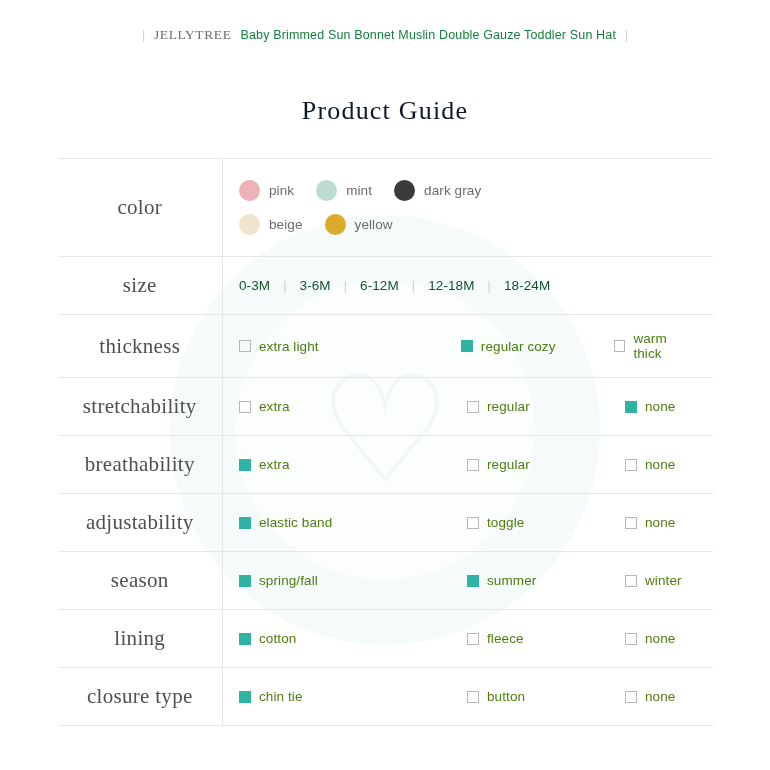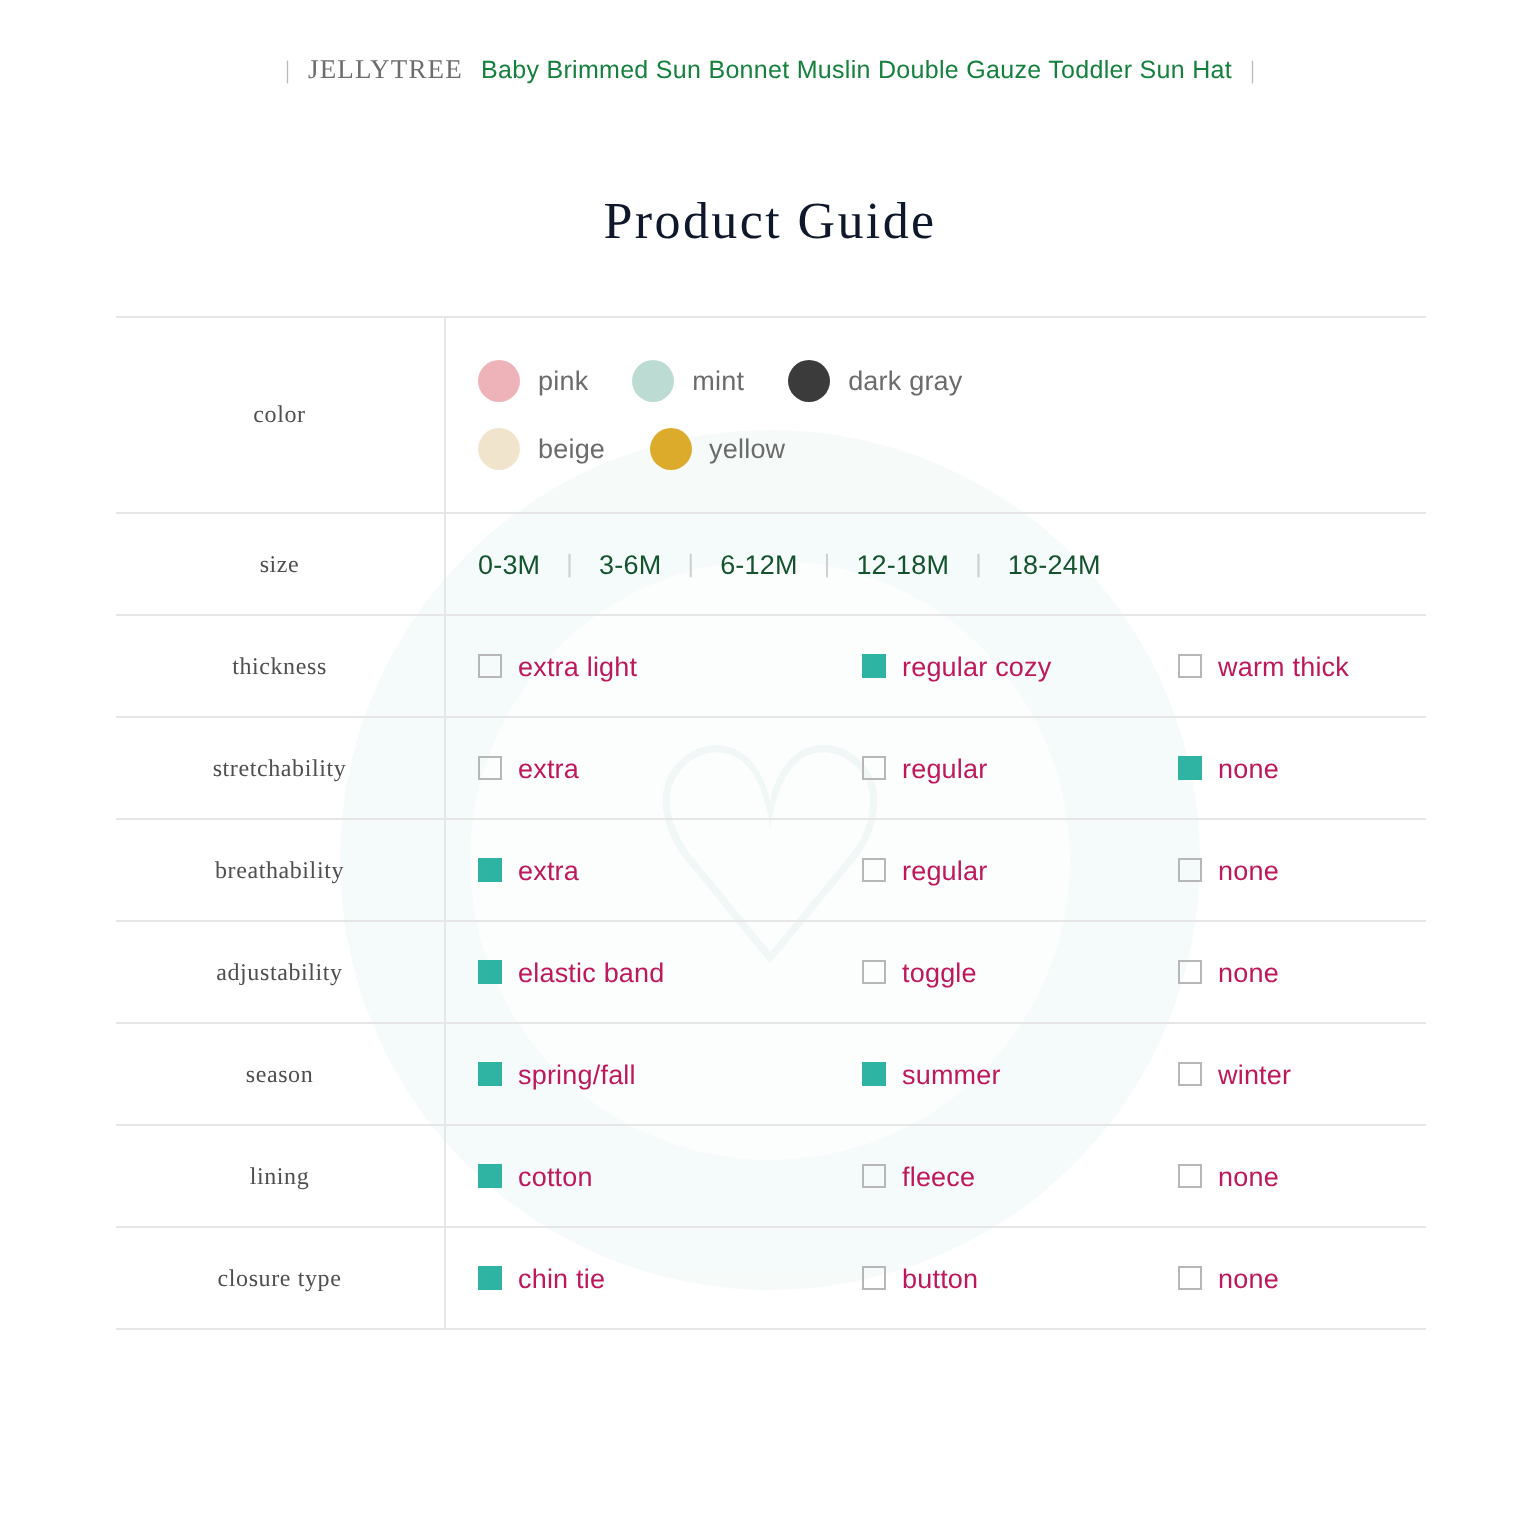--- a/index.html
+++ b/index.html
@@ -106,21 +106,21 @@
   table.guide td {
     border-top: 1px solid #e6e6e6;
     border-bottom: 1px solid #e6e6e6;
     padding: 16px;
     vertical-align: middle;
   }
   td.label {
     width: 165px;
     text-align: center;
     font-family: "Liberation Serif", serif;
-    font-size: 12px;
+    font-size: 21px;
     color: #4f4f4f;
     border-right: 1px solid #e6e6e6;
     letter-spacing: .3px;
   }
   td.value {
     padding-left: 26px;
     font-size: 13.5px;
     color: #6b6b6b;
     letter-spacing: .1px;
   }
@@ -142,32 +142,32 @@
 
   
   .sizes { display: flex; align-items: center; }
   .sizes .sz { font-size: 13.5px; color: #14532d; }
   .sizes .sep { color: #cfcfcf; margin: 0 13px; font-size: 12.5px; }
 
   
   .opts { display: flex; align-items: center; }
   .opt { display: flex; align-items: center; gap: 8px; }
   .opt-1 { width: 192px; }
-  .opt-2 { width: 158px; }
+  .opt-2 { width: 158px; margin-left: 36px; }
   .box {
     width: 12px; height: 12px;
     border: 1px solid #b7b7b7;
     display: inline-block;
     background: transparent;
   }
   .box.checked {
     background: #2fb3a3;
     border-color: #2fb3a3;
   }
-  .opt-label { font-size: 13.5px; color: #be185d; }
+  .opt-label { font-size: 13.5px; color: #4d7c0f; }
 </style>
 </head>
 <body>
 
 <div class="page">
 
   <div class="watermark">
     <div class="watermark-inner"></div>
     <div class="watermark-mark">♡</div>
   </div>

